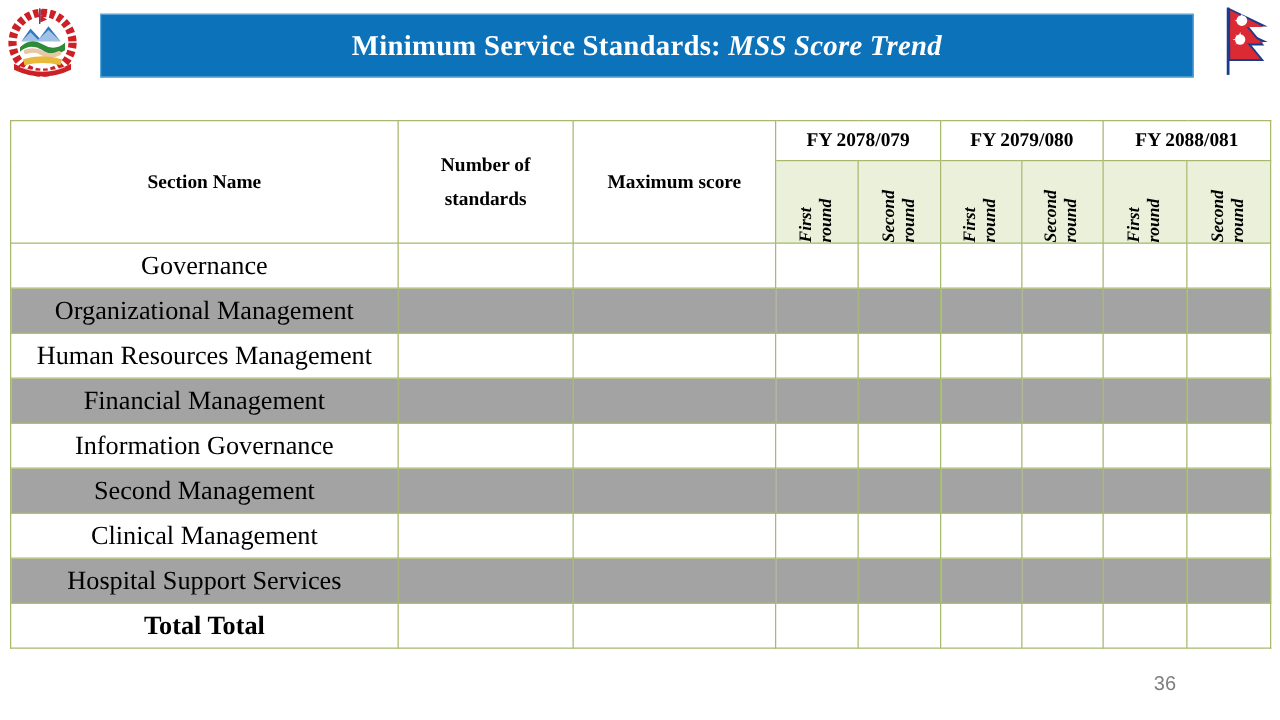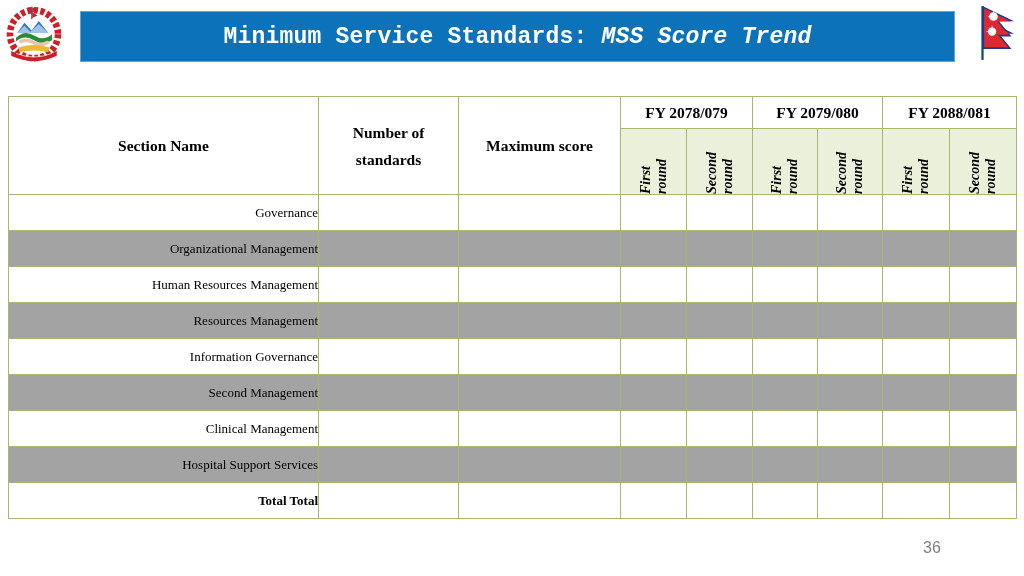--- a/index.html
+++ b/index.html
@@ -14,21 +14,20 @@
     overflow: hidden;
     position: relative;
   }
 
   
   .slide-header {
     position: absolute;
     left: 0; top: 0;
     width: 877px;
     height: 75px;
-    font-family: Liberation Mono, monospace;
   }
   .emblem {
     position: absolute;
     left: 4px; top: 3px;
     width: 60px; height: 60px;
   }
   .flag {
     position: absolute;
     left: 978px; top: 4px;
     width: 42px; height: 58px;
@@ -109,24 +108,24 @@
     transform: rotate(180deg);
     font-style: italic;
     font-weight: bold;
     font-size: 14px;
     color: #000000;
     line-height: 1;
     white-space: nowrap;
   }
   td.sect {
     height: 35px;
-    font-size: 13px;
+    font-size: 21px;
     color: #000000;
     padding-left: 8px;
-    text-align: right;
+    text-align: center;
   }
   td.sect.bold { font-weight: bold; }
   td.cell { height: 35px; }
   tr.alt td { background: #a3a3a3; }
   tr.plain td { background: #ffffff; }
 
   
   .page-num {
     position: absolute;
     left: 918px;
@@ -285,21 +284,21 @@
           <td class="cell"></td>
           <td class="cell"></td>
           <td class="cell"></td>
           <td class="cell"></td>
           <td class="cell"></td>
           <td class="cell"></td>
           <td class="cell"></td>
           <td class="cell"></td>
         </tr>
         <tr class="alt">
-          <td class="sect">Resources Management</td>
+          <td class="sect">Financial Management</td>
           <td class="cell"></td>
           <td class="cell"></td>
           <td class="cell"></td>
           <td class="cell"></td>
           <td class="cell"></td>
           <td class="cell"></td>
           <td class="cell"></td>
           <td class="cell"></td>
         </tr>
         <tr class="plain">

